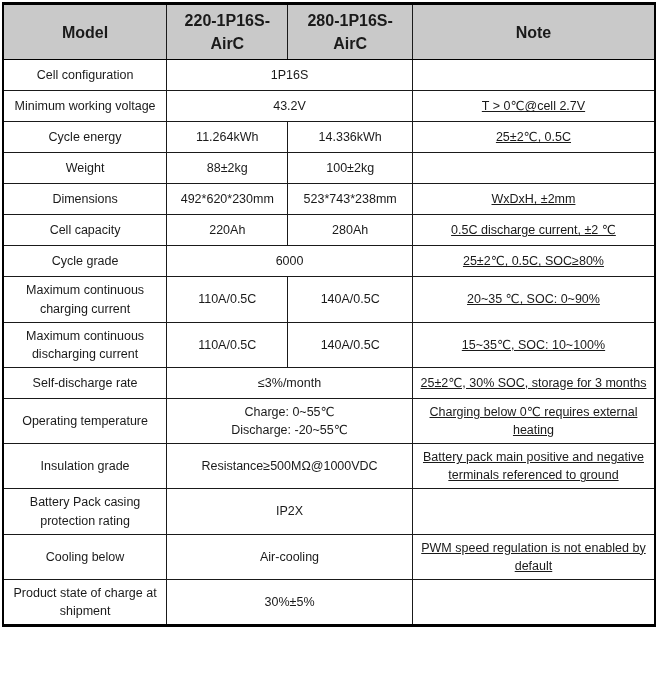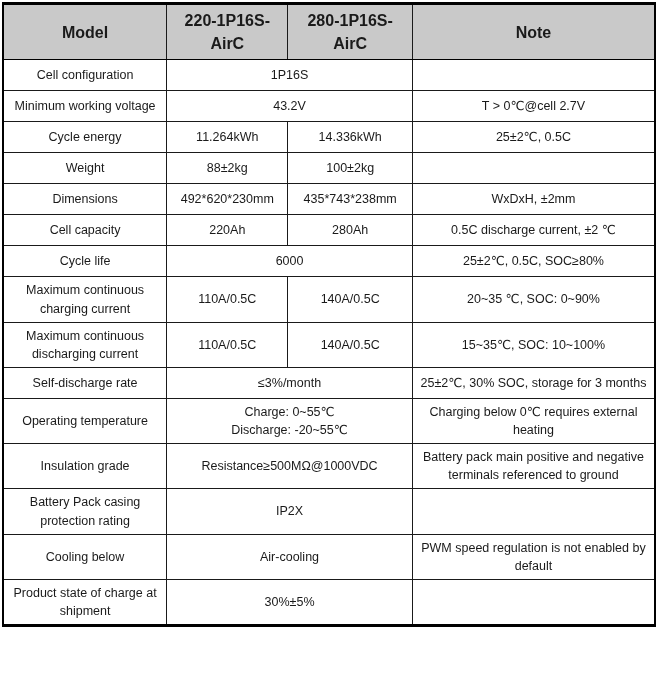--- a/index.html
+++ b/index.html
@@ -48,21 +48,21 @@
     word-wrap:break-word;
   }
   table.spec thead th{
     background:var(--header-bg);
     font-weight:bold;
     font-size:16px;
     height:23px;
     border-bottom:1px solid #000;
   }
   td .line{display:block;}
-  td.note-cell{padding-left:4px;padding-right:4px;}
+  td.note-cell{padding-left:4px;padding-right:4px;text-decoration:underline;}
 </style>
 </head>
 <body>
 
 <div class="page">
   <table class="spec">
     <colgroup>
       <col class="c-model">
       <col class="c-v1">
       <col class="c-v2">
@@ -95,31 +95,31 @@
         </tr>
         <tr>
           <td class="label-cell">Weight</td>
           <td class="value-cell">88±2kg</td>
           <td class="value-cell">100±2kg</td>
           <td class="note-cell"></td>
         </tr>
         <tr>
           <td class="label-cell">Dimensions</td>
           <td class="value-cell">492*620*230mm</td>
-          <td class="value-cell">435*743*238mm</td>
+          <td class="value-cell">523*743*238mm</td>
           <td class="note-cell">WxDxH, ±2mm</td>
         </tr>
         <tr>
           <td class="label-cell">Cell capacity</td>
           <td class="value-cell">220Ah</td>
           <td class="value-cell">280Ah</td>
           <td class="note-cell">0.5C discharge current, ±2 ℃</td>
         </tr>
         <tr>
-          <td class="label-cell">Cycle life</td>
+          <td class="label-cell">Cycle grade</td>
           <td class="value-cell" colspan="2">6000</td>
           <td class="note-cell">25±2℃, 0.5C, SOC≥80%</td>
         </tr>
         <tr>
           <td class="label-cell">
             <span class="line">Maximum continuous</span>
             <span class="line">charging current</span>
           </td>
           <td class="value-cell">110A/0.5C</td>
           <td class="value-cell">140A/0.5C</td>

